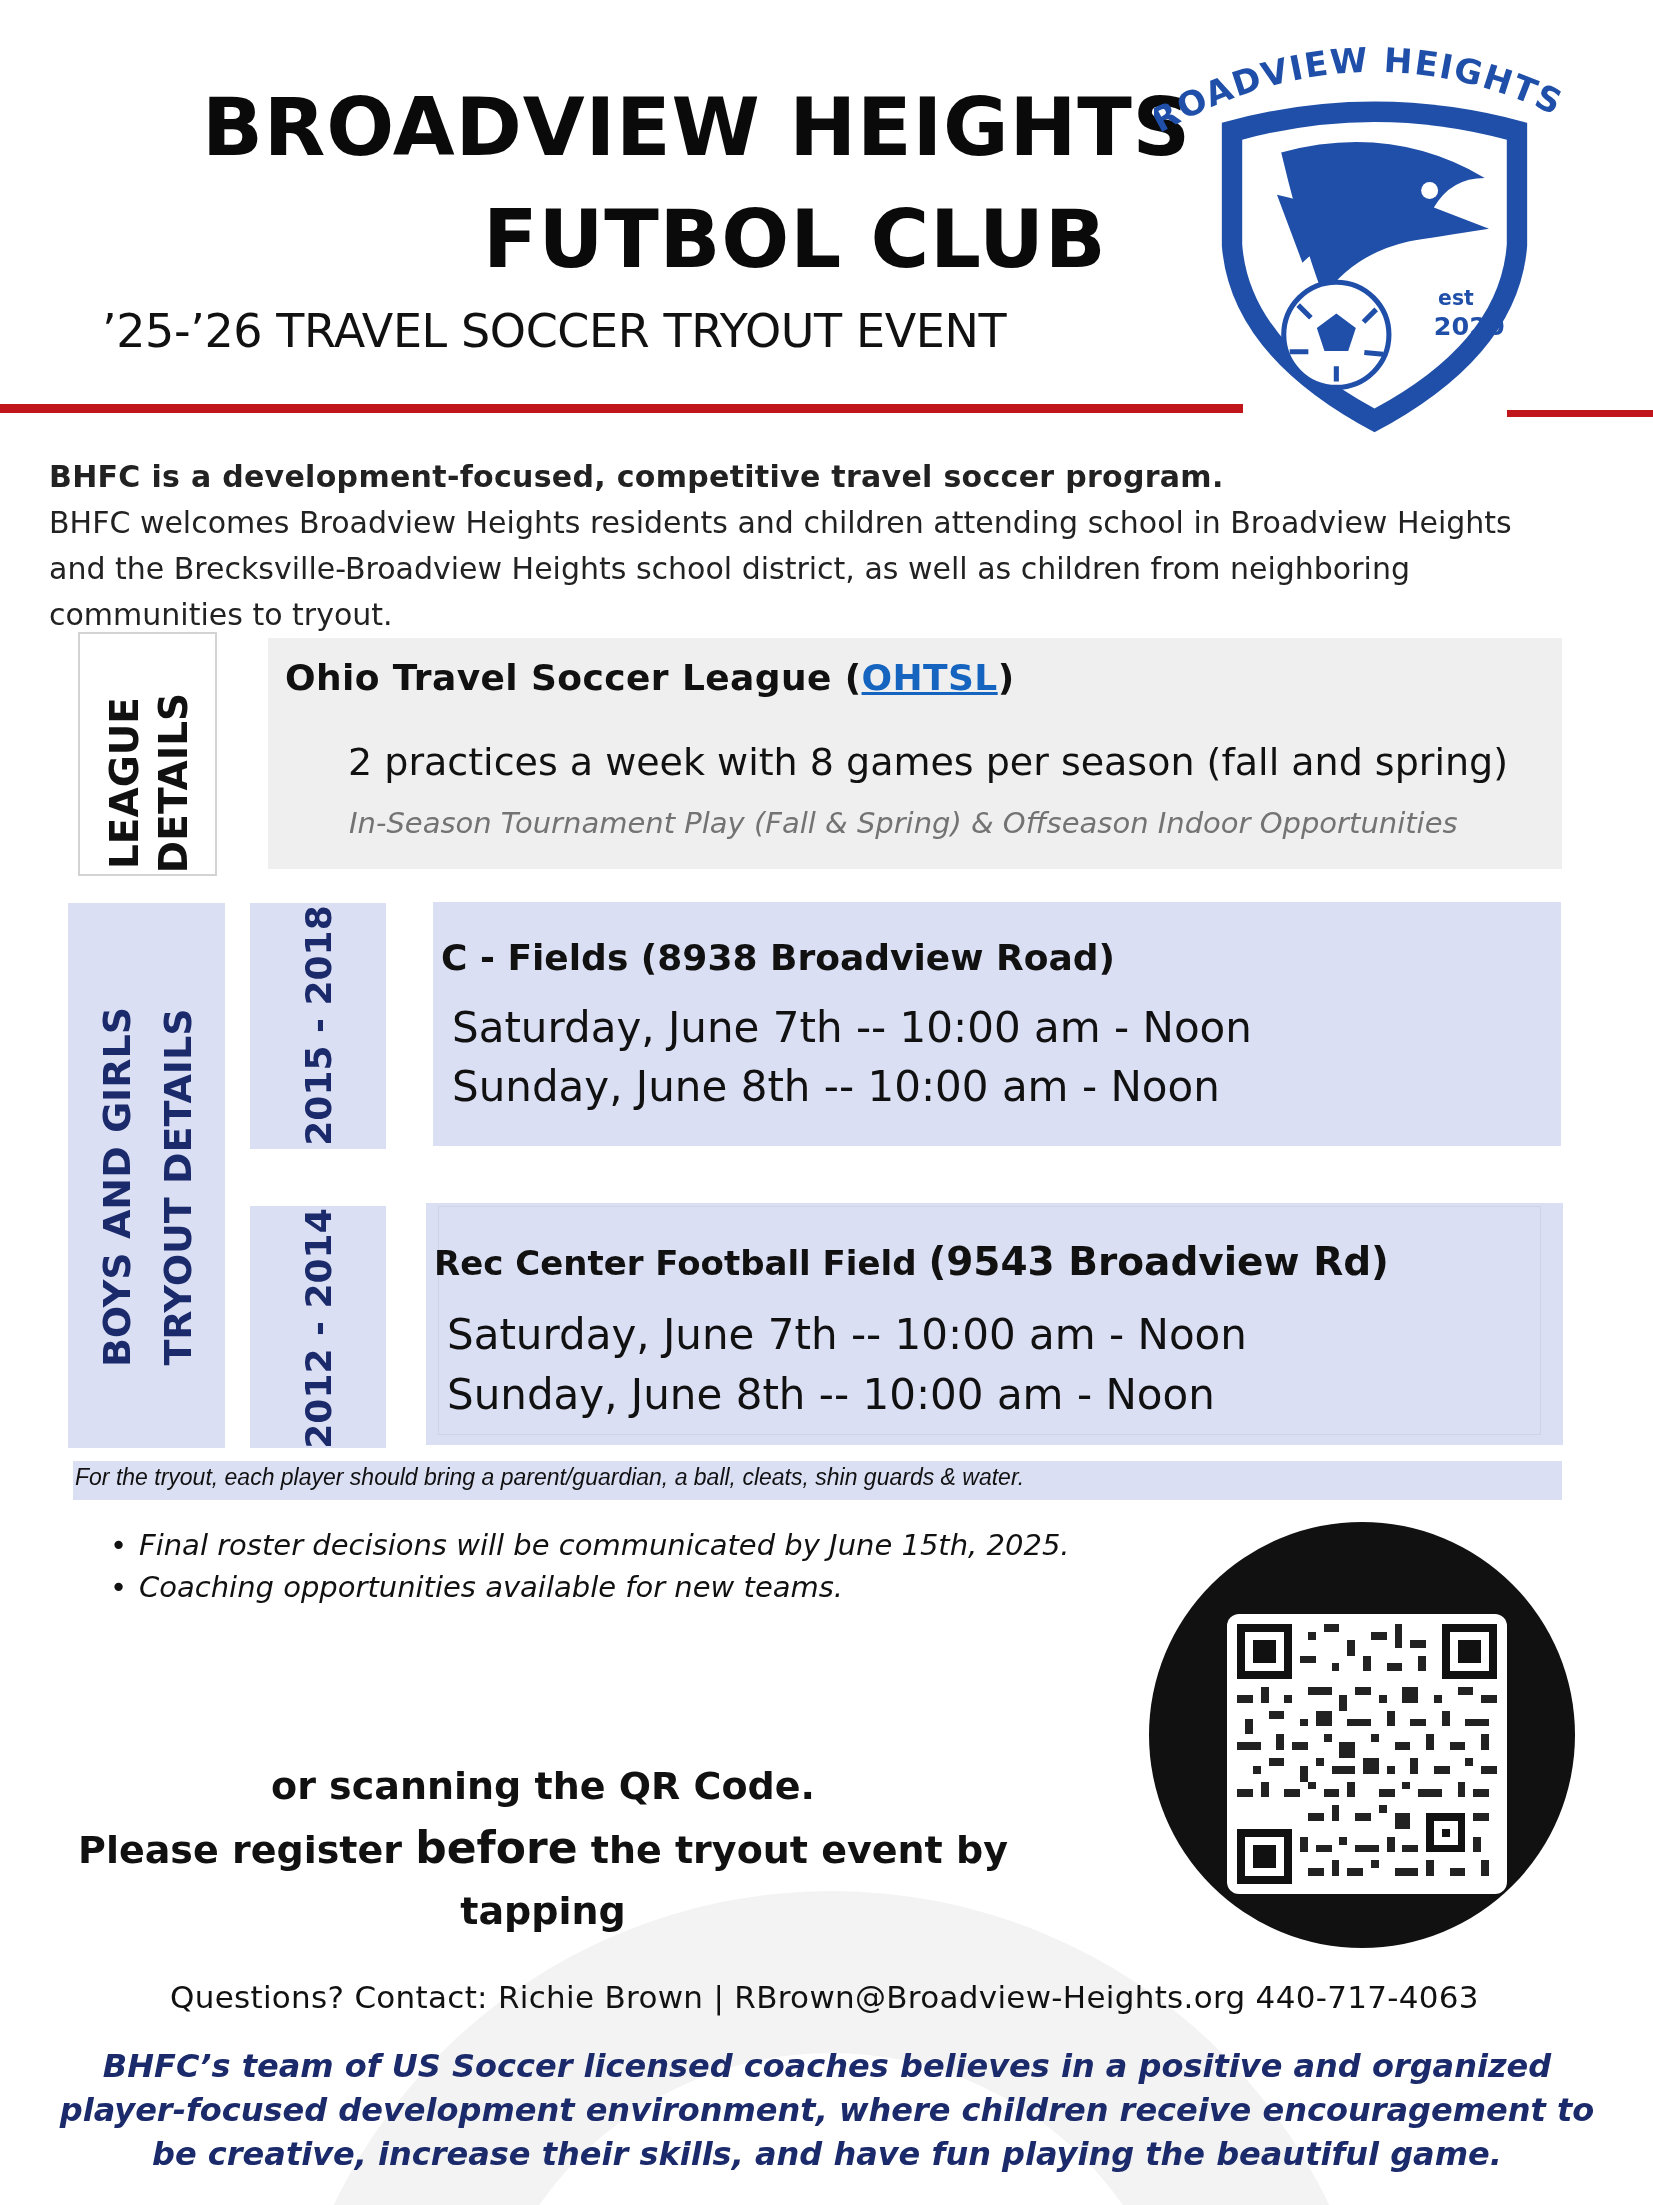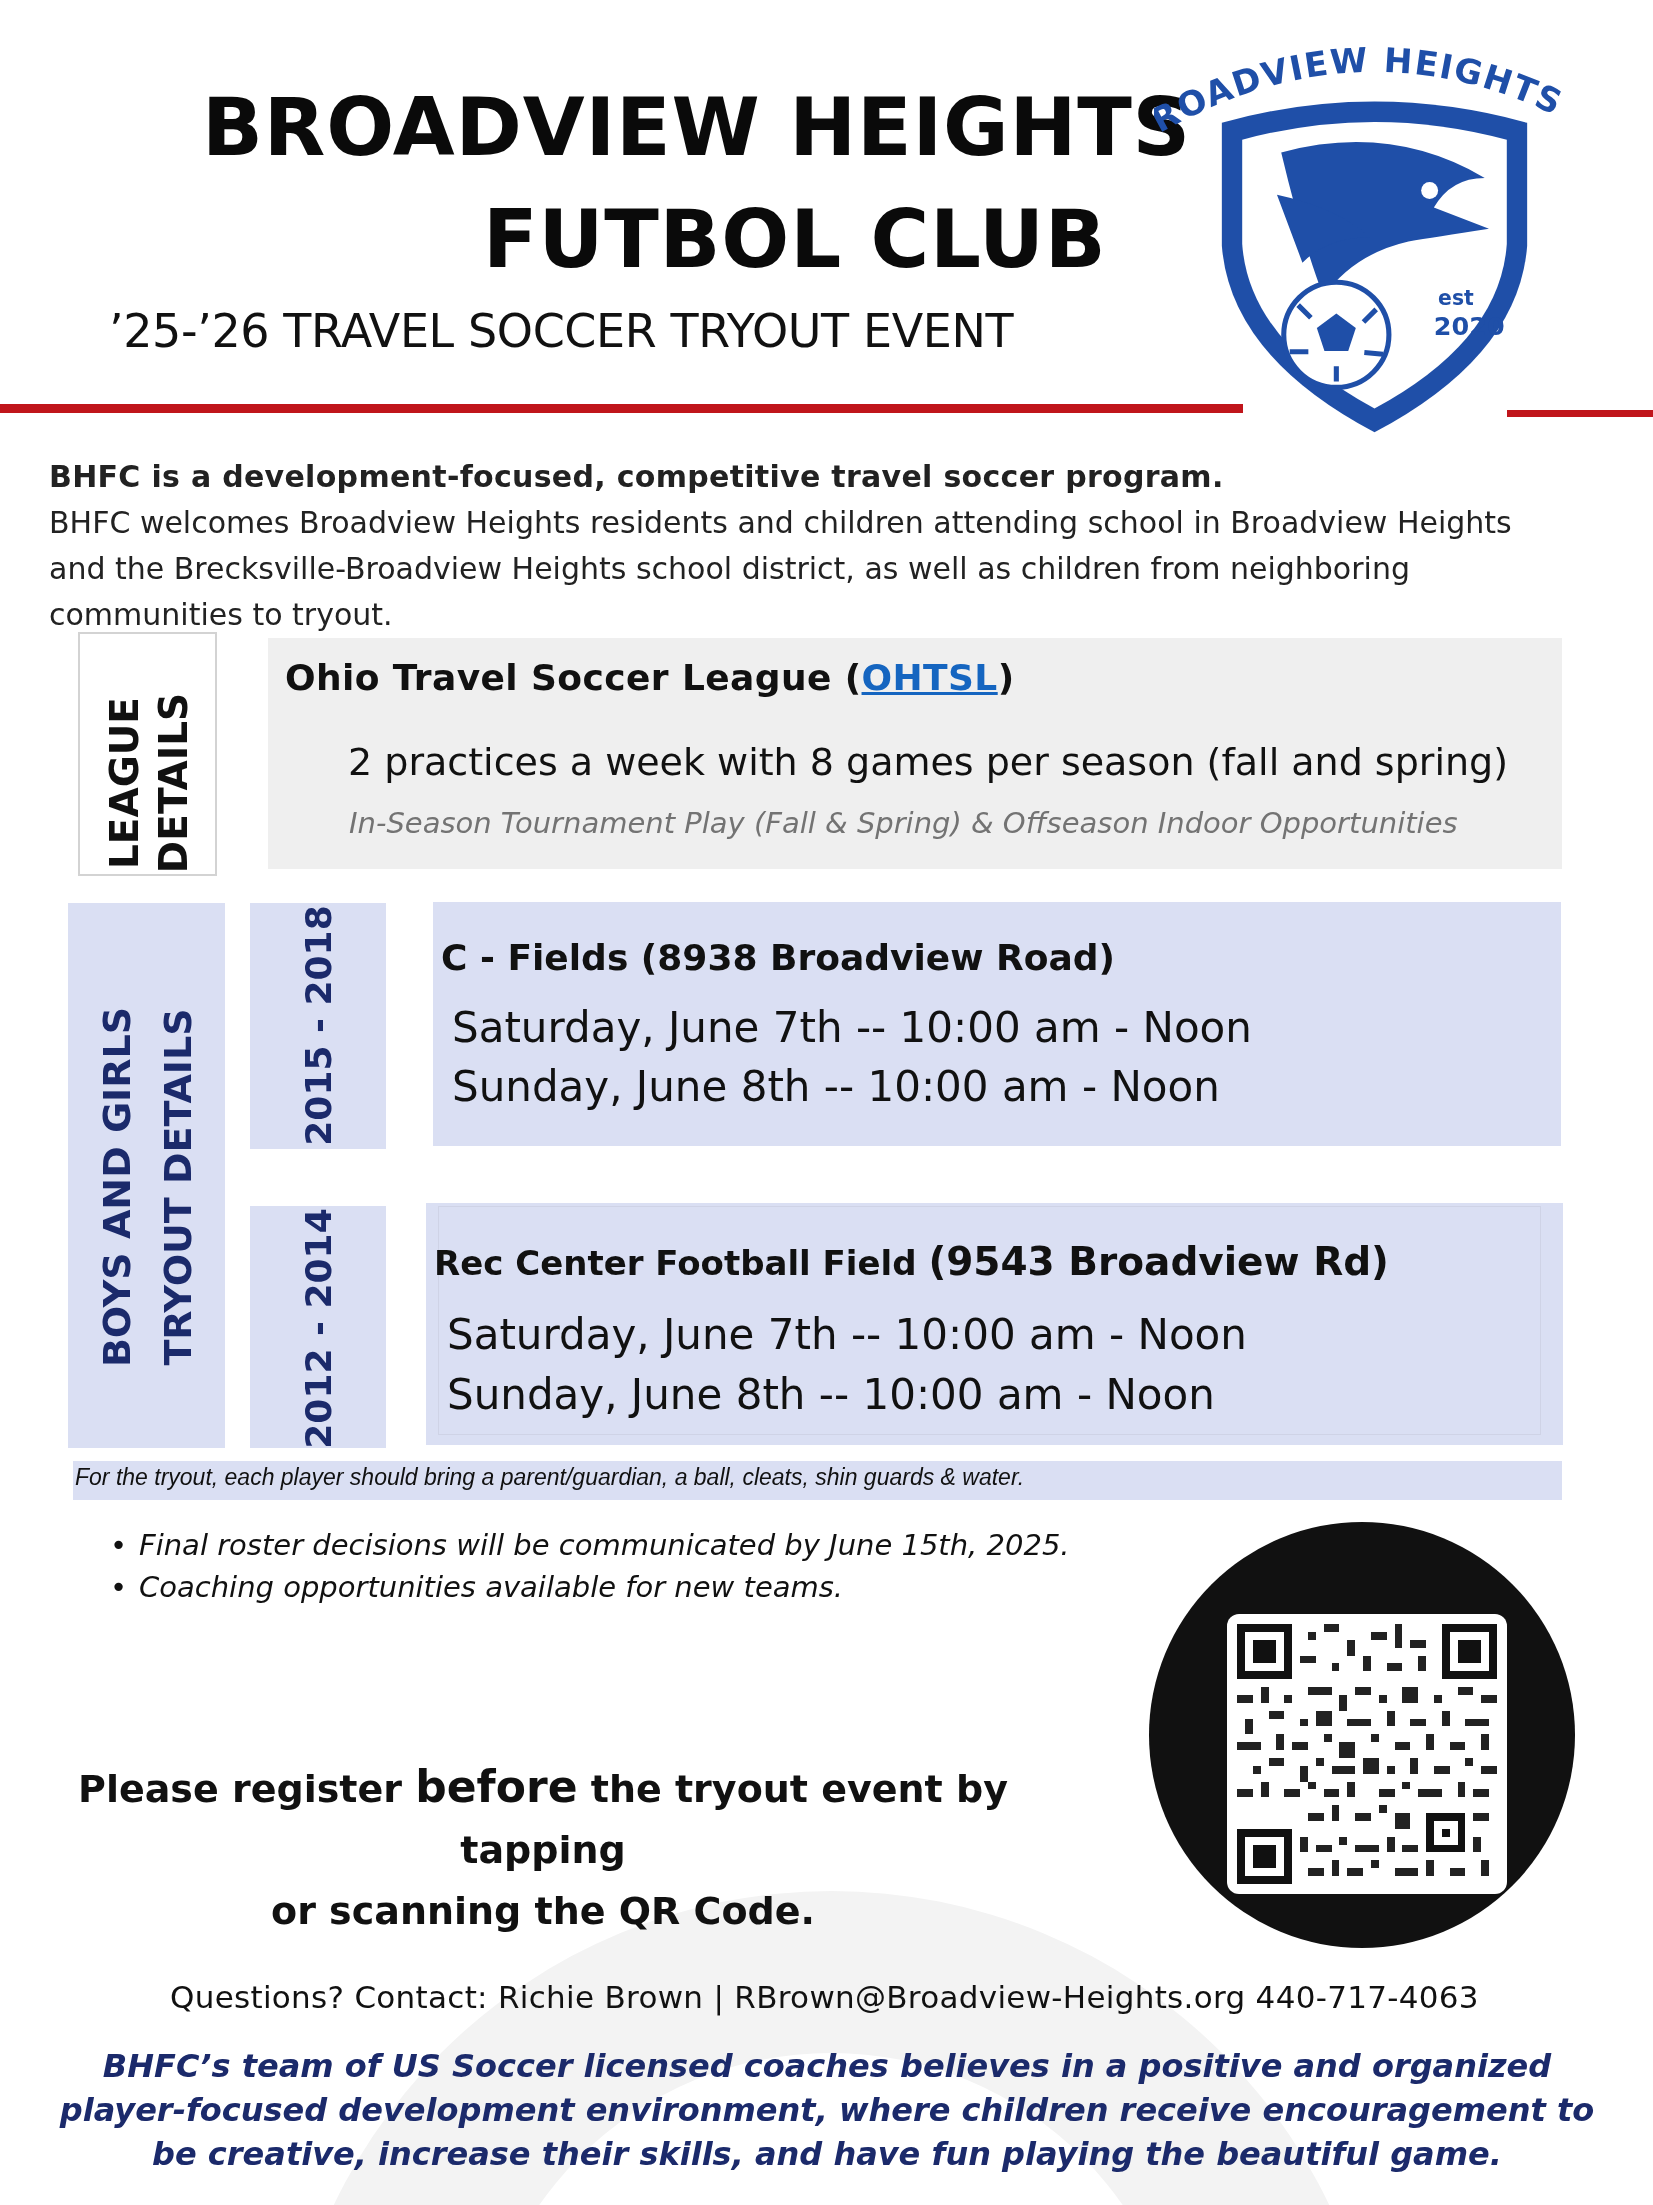--- a/index.html
+++ b/index.html
@@ -14,21 +14,21 @@
     .watermark-inner {
       position: absolute; left: 475px; top: 2053px; width: 712px; height: 712px;
       border-radius: 50%; background: #ffffff; z-index: 0;
     }
 
     .title-line {
       position: absolute; font-family: "DejaVu Sans", sans-serif; font-weight: bold;
       font-size: 80px; letter-spacing: 0.8px; color: #0a0a0a; white-space: nowrap;
     }
     .subtitle {
-      position: absolute; left: 109px; top: 304px; font-family: "DejaVu Sans", sans-serif;
+      position: absolute; left: 102px; top: 304px; font-family: "DejaVu Sans", sans-serif;
       font-size: 46px; color: #111; white-space: nowrap; letter-spacing: -0.4px;
     }
     .red-rule { position: absolute; height: 8.5px; background: #c0151b; }
 
     
     .logo { position: absolute; left: 1154px; top: 25.4px; width: 441px; height: 416px; }
     .logo svg { width: 100%; height: 100%; }
 
     .intro { position: absolute; left: 49px; top: 454px; width: 1527px; font-size: 30px; line-height: 46px; color: #222; font-family: "DejaVu Sans", sans-serif; }
     .intro .bold { font-weight: bold; letter-spacing: 0.3px; }
@@ -161,24 +161,24 @@
 
 <div class="bring-bar"></div>
 <div class="bring-text">For the tryout, each player should bring a parent/guardian, a ball, cleats, shin guards &amp; water.</div>
 
 <ul class="bullets">
   <li>Final roster decisions will be communicated by June 15th, 2025.</li>
   <li>Coaching opportunities available for new teams.</li>
 </ul>
 
 <div class="register">
+  <div>or scanning the QR Code.</div>
   <div>
     <span>Please register </span><span class="big">before</span><span> the tryout event by tapping</span>
   </div>
-  <div>or scanning the QR Code.</div>
 </div>
 
 <div class="qr-circle"></div>
 <div class="qr-card">
   <svg viewBox="0 0 33 33" style="position:absolute; left:10.2px; top:10.2px; width:260px; height:260px;" shape-rendering="crispEdges">
     <rect x="0" y="0" width="7" height="7" fill="#111"></rect>
       <rect x="1" y="1" width="5" height="5" fill="#fff"></rect>
       <rect x="2" y="2" width="3" height="3" fill="#111"></rect>
     <rect x="26" y="0" width="7" height="7" fill="#111"></rect>
       <rect x="27" y="1" width="5" height="5" fill="#fff"></rect>

